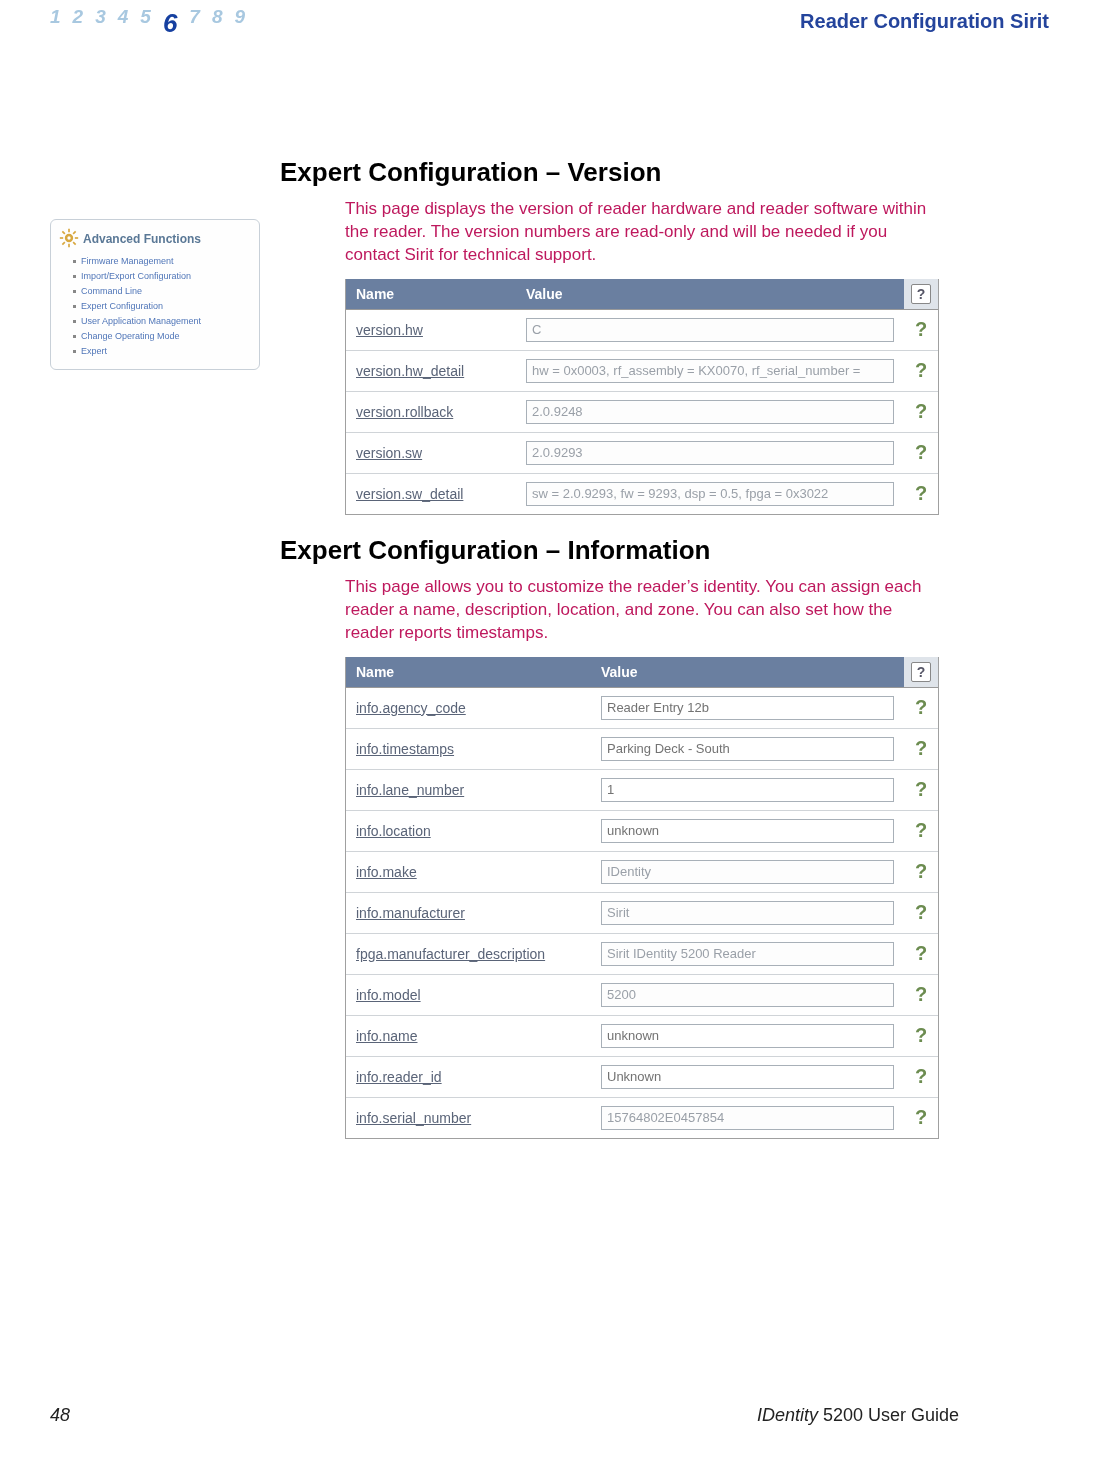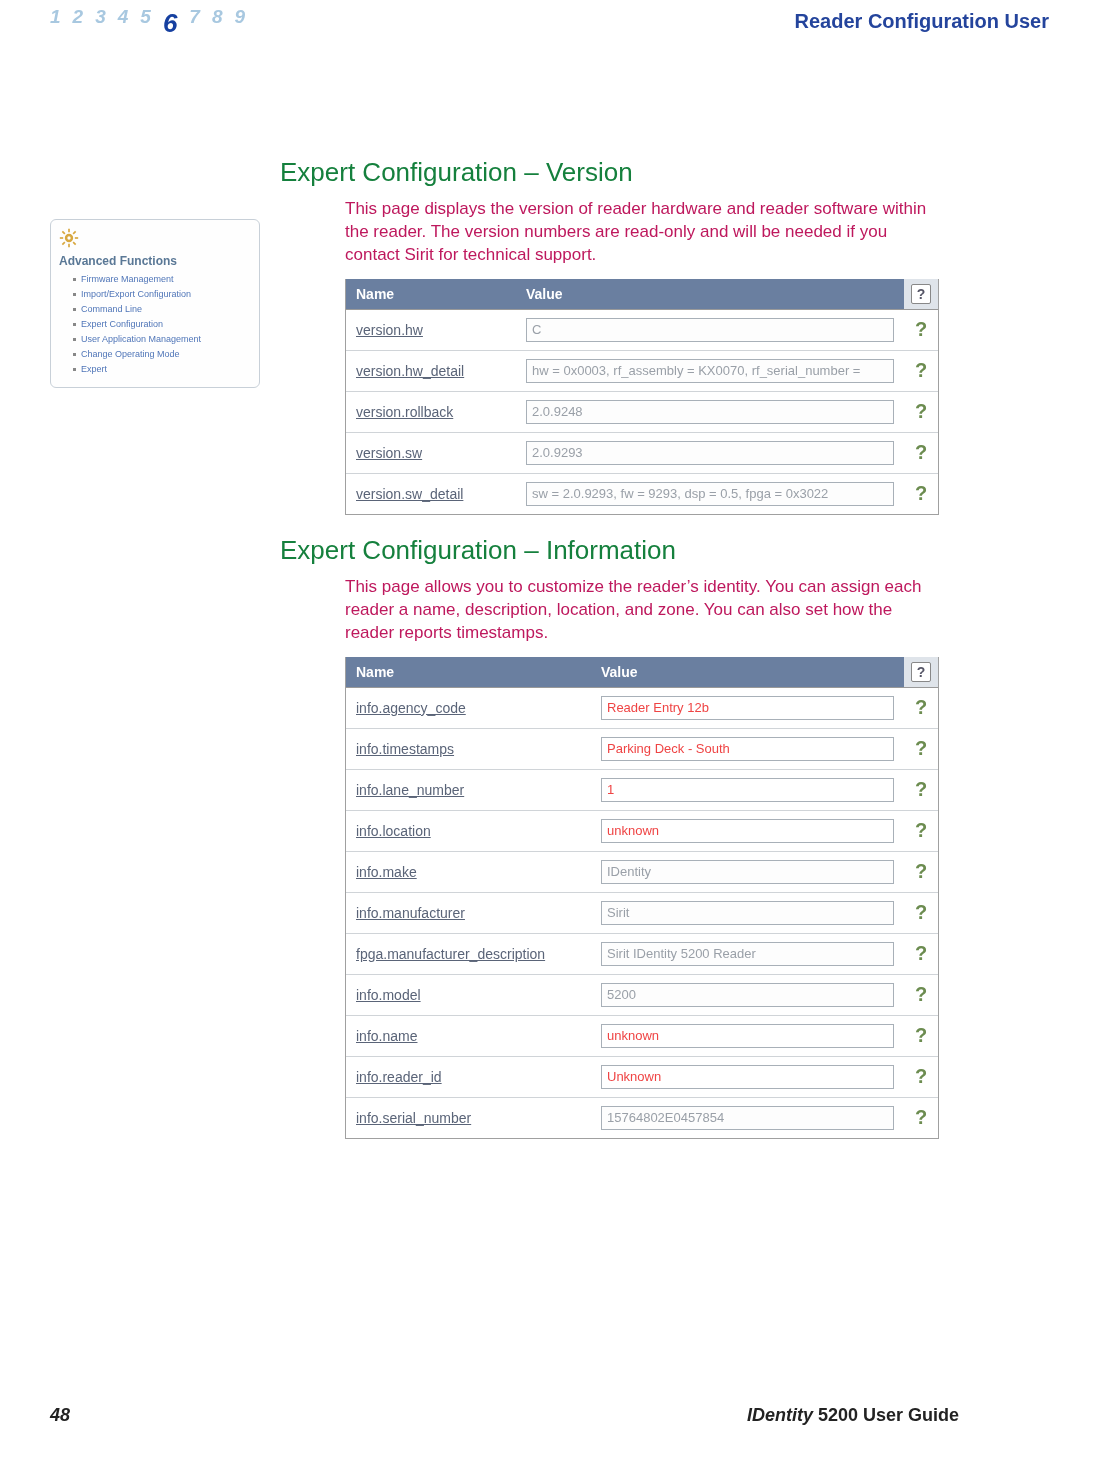--- a/index.html
+++ b/index.html
@@ -46,24 +46,23 @@
   .sidebar { padding-top: 62px; }
   .sidebox {
     border: 1px solid #c8d0d8;
     border-radius: 6px;
     padding: 8px 8px 10px 8px;
     font-size: 10px;
     background: #fefefe;
   }
   .sidebox-head {
     display: flex;
-    align-items: flex-start;
+    align-items: center;
     gap: 4px;
     margin-bottom: 4px;
-    flex-direction: column;
   }
   .sidebox-head svg { width: 20px; height: 20px; }
   .sidebox-title {
     color: #5a7896;
     font-weight: bold;
     font-size: 12px;
   }
   .sidelist { margin-left: 14px; }
   .sidelist div {
     color: #5076b8;
@@ -76,23 +75,23 @@
   .sidelist div::before {
     content: "";
     position: absolute;
     left: 0; top: 6px;
     width: 3px; height: 3px;
     background: #888;
   }
   
   .main { padding-right: 110px; }
   h2 {
-    color: #15803d;
+    color: #000000;
     font-size: 26px;
-    font-weight: normal;
+    font-weight: bold;
     margin-bottom: 10px;
   }
   h2.second { margin-top: 20px; }
   .bodytext {
     margin-left: 65px;
     font-size: 17px;
     color: #be185d;
     line-height: 1.35;
     margin-bottom: 12px;
     font-family: Arial, sans-serif;
@@ -149,59 +148,58 @@
     font-weight: bold;
     color: #6c8c50;
     cursor: pointer;
   }
   input.field {
     width: 100%;
     font-size: 13px;
     padding: 3px 5px;
     border: 1px solid #a8b0b8;
     background: #fff;
-    color: #ef4444;
+    color: #737373;
     height: 24px;
     font-family: Arial, sans-serif;
   }
   input.field[readonly] {
     color: #9aa0a8;
     background: #fdfdfd;
   }
   
   .footer {
     position: absolute;
     bottom: 32px;
     left: 50px; right: 140px;
     display: flex;
     justify-content: space-between;
     align-items: flex-start;
     font-size: 18px;
     color: #222;
-    font-weight: bold;
   }
   .footer .pn { font-style: italic; font-family: Arial, sans-serif; }
   .footer .guide .brand { font-style: italic; }
 </style>
 </head>
 <body>
 
 <div class="top-row">
   <div class="pager">
       <span>1</span>
       <span>2</span>
       <span>3</span>
       <span>4</span>
       <span>5</span>
       <span class="current">6</span>
       <span>7</span>
       <span>8</span>
       <span>9</span>
     </div>
-  <div class="doctitle">Reader Configuration User</div>
+  <div class="doctitle">Reader Configuration Sirit</div>
 </div>
 
 <div class="content">
 
   <div class="sidebar">
     <div class="sidebox">
       <div class="sidebox-head">
         <span>
           <svg viewBox="0 0 24 24">
               <circle cx="12" cy="12" r="5" fill="#d8a840"></circle>

